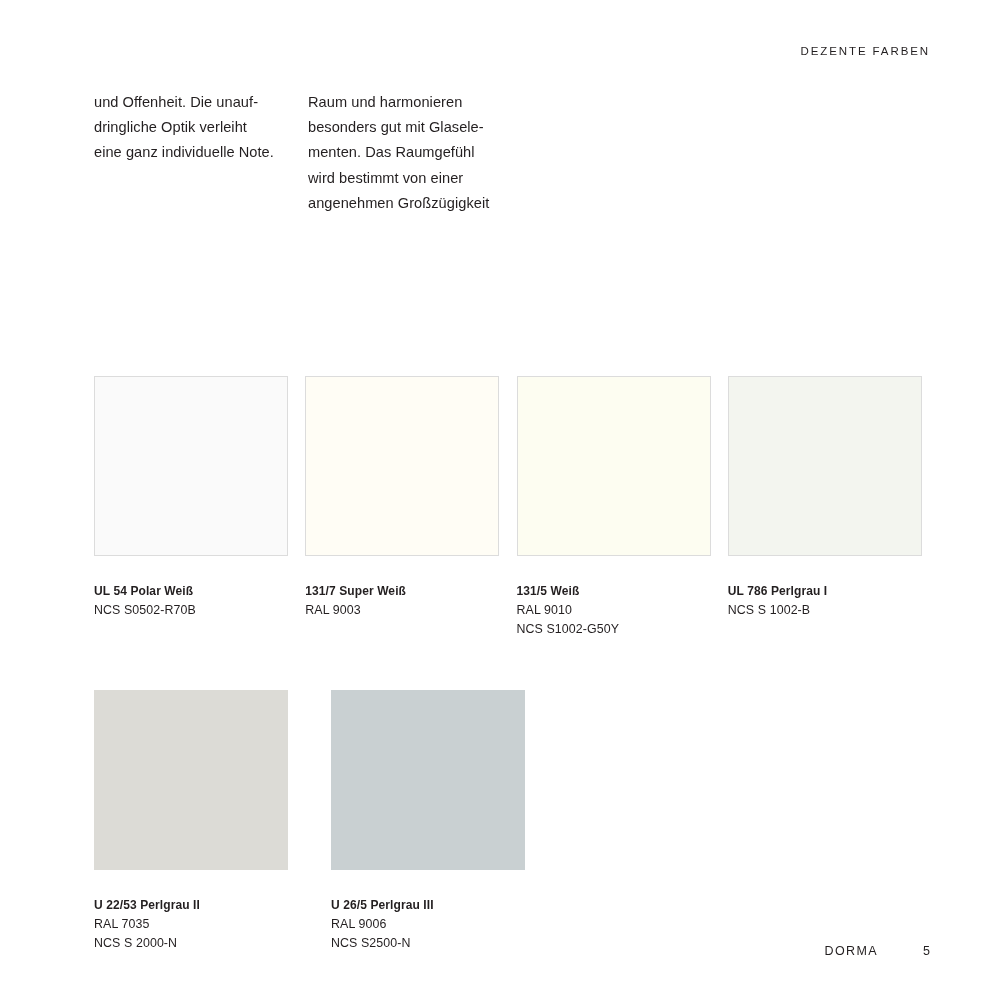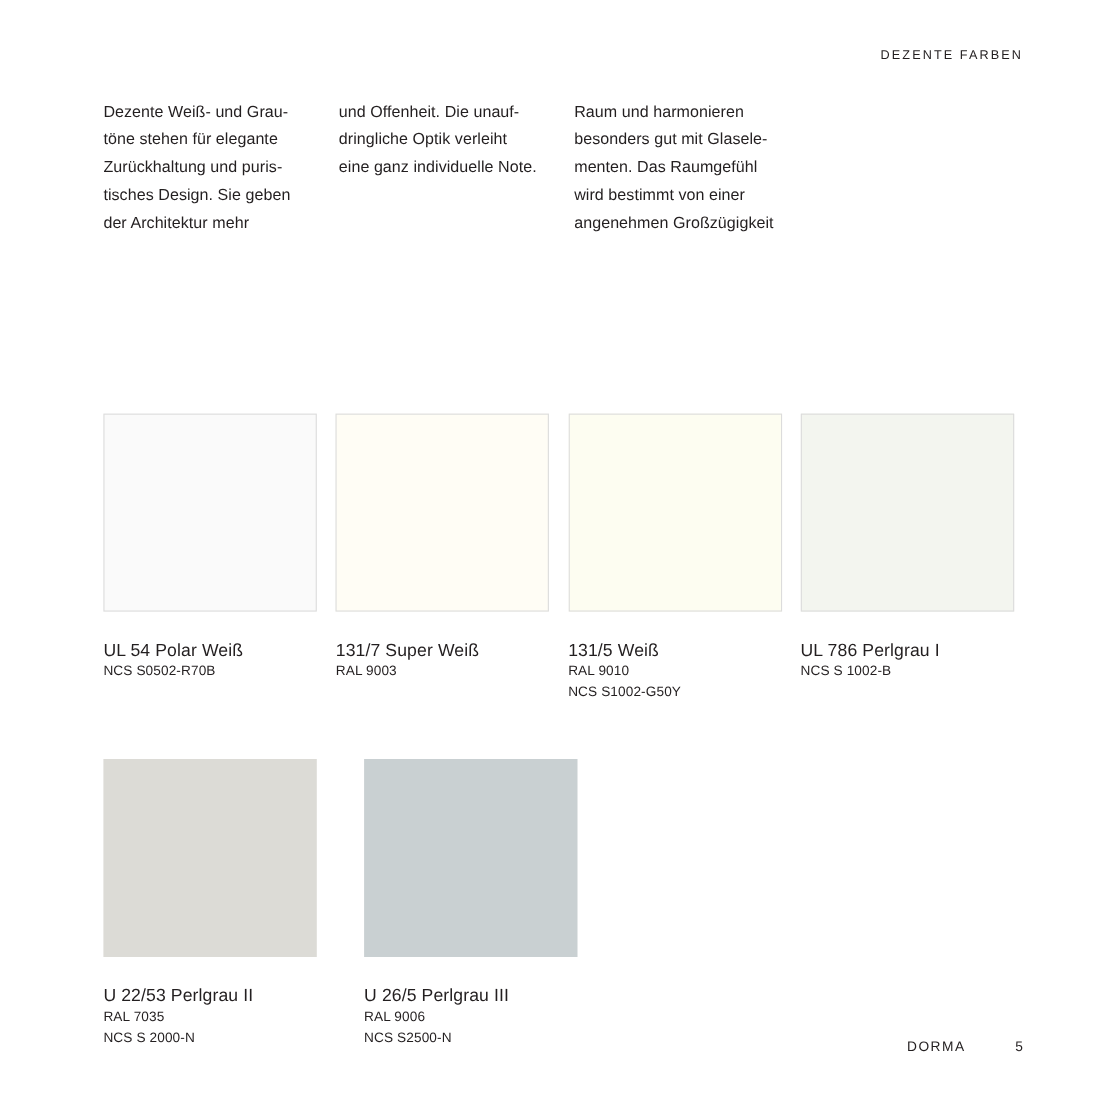--- a/index.html
+++ b/index.html
@@ -84,22 +84,22 @@
     border: 1px solid #dcdcdc;
   }
   .swatch-chip.no-border {
     border: 1px solid transparent;
   }
   .swatch-info {
     margin-top: 26px;
     width: 194px;
   }
   .swatch-name {
-    font-size: 16px;
-    font-weight: normal;
+    font-size: 12px;
+    font-weight: bold;
     line-height: 19px;
     color: #231f20;
     letter-spacing: 0.1px;
   }
   .swatch-code {
     font-size: 12.4px;
     font-weight: 400;
     line-height: 19px;
     color: #231f20;
     letter-spacing: 0.1px;
@@ -132,23 +132,20 @@
 </style>
 </head>
 <body>
 
 <div class="page">
 
   <div class="running-header">DEZENTE FARBEN</div>
 
   <div class="intro">
     <div class="intro-col">
-      <p>Dezente Weiß- und Grau-<br>töne stehen für elegante<br>Zurückhaltung und puris-<br>tisches Design. Sie geben<br>der Architektur mehr</p>
-    </div>
-    <div class="intro-col">
       <p>und Offenheit. Die unauf-<br>dringliche Optik verleiht<br>eine ganz individuelle Note.</p>
     </div>
     <div class="intro-col">
       <p>Raum und harmonieren<br>besonders gut mit Glasele-<br>menten. Das Raumgefühl<br>wird bestimmt von einer<br>angenehmen Großzügigkeit</p>
     </div>
   </div>
 
   <div class="swatch-grid">
 
     <div class="swatch-row row-1">

